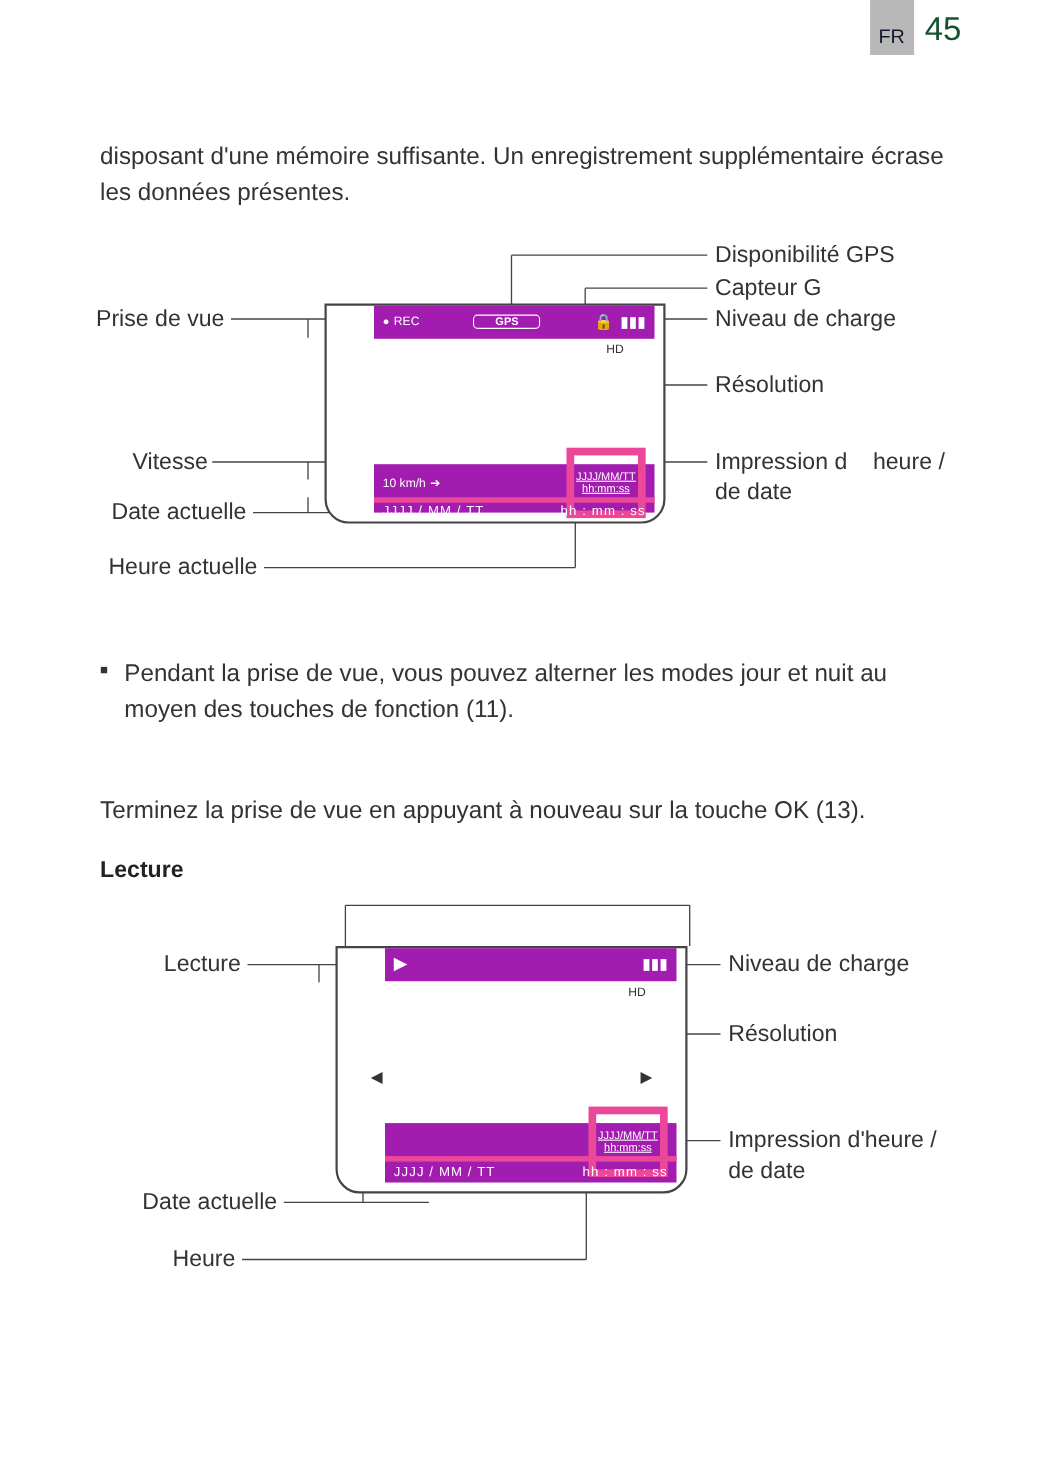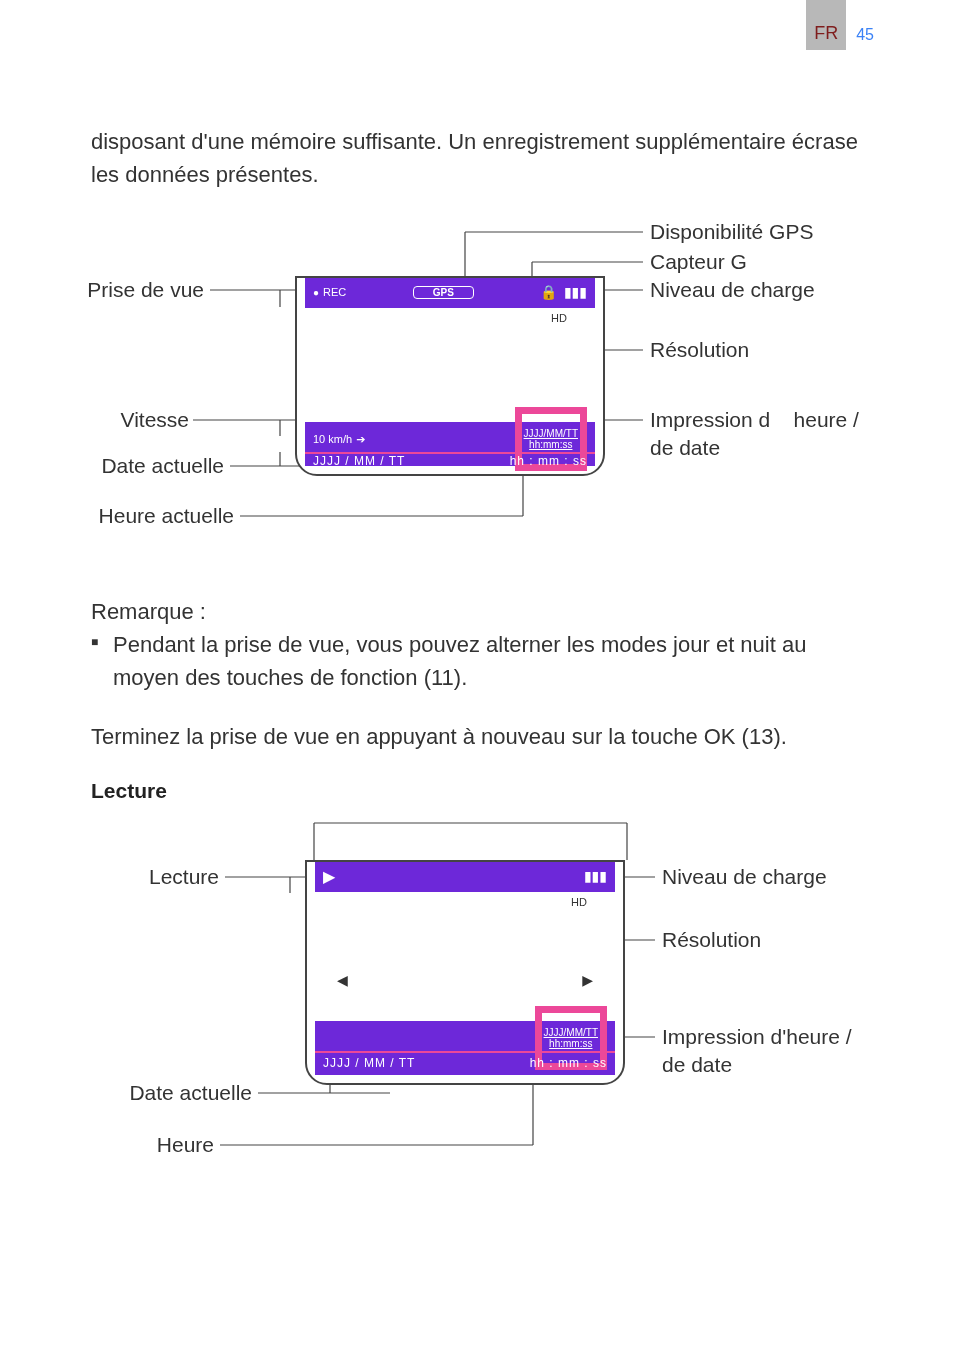--- a/index.html
+++ b/index.html
@@ -16,35 +16,35 @@
   .header-bar {
     position: absolute;
     top: 0;
     right: 80px;
     display: flex;
     align-items: stretch;
     height: 50px;
   }
   .header-fr {
     background: #B8B8B8;
-    color: #7f1d1d;
+    color: #0f172a;
     padding: 0 10px;
     display: flex;
     align-items: flex-end;
     padding-bottom: 6px;
     font-size: 18px;
     width: 40px;
     justify-content: center;
   }
   .header-num {
-    color: #3b82f6;
+    color: #14532d;
     padding: 0 0 6px 10px;
     display: flex;
     align-items: flex-end;
-    font-size: 16px;
+    font-size: 30px;
     text-align: right;
   }
   .body-text {
     position: absolute;
     left: 80px;
     right: 80px;
     font-size: 22px;
     line-height: 1.5;
     font-weight: 300;
     margin-left: 11px;
@@ -68,35 +68,36 @@
 
   
   .screen {
     position: absolute;
     border: 2px solid #444;
     border-radius: 0 0 22px 22px;
     background: #fff;
   }
   .screen-inner {
     position: absolute;
-    background: #6d28d9;
+    background: #a21caf;
     display: flex;
     flex-direction: column;
+    margin-left: 35px;
   }
   .si-row {
     display: flex;
     justify-content: space-between;
     align-items: center;
     color: #fff;
     font-size: 11px;
     padding: 0 8px;
   }
   .si-row.top { height: 28px; }
   .si-row.mid { height: 30px; padding-top: 4px;}
-  .si-row.bot { height: 22px; border-top: 2px solid #ec4899; font-size: 12px; letter-spacing: 1px;}
+  .si-row.bot { height: 22px; border-top: 5px solid #ec4899; font-size: 12px; letter-spacing: 1px;}
   .rec-dot::before {
     content: "●";
     margin-right: 4px;
     font-size: 10px;
   }
   .gpslbl { border: 1px solid #fff; border-radius: 4px; padding: 0 19px; font-weight: bold; font-size: 10px; }
   .lock-icon, .batt-icon { font-size: 14px; }
   .hd-lbl {
     position: absolute;
     color: #333;
@@ -212,21 +213,20 @@
       </div>
       <div class="si-row bot">
         <span>JJJJ / MM / TT</span>
         <span>hh : mm : ss</span>
       </div>
     </div>
   </div>
 </div>
 
 <div class="body-text remarque-block">
-  <div>Remarque :</div>
   <div class="bullet-row">
     <div class="sq">■</div>
     <div class="tx">Pendant la prise de vue, vous pouvez alterner les modes jour et nuit au moyen des touches de fonction (11).</div>
   </div>
 </div>
 
 <div class="body-text terminez">Terminez la prise de vue en appuyant à nouveau sur la touche OK (13).</div>
 
 <div class="body-text lecture-h">Lecture</div>
 

